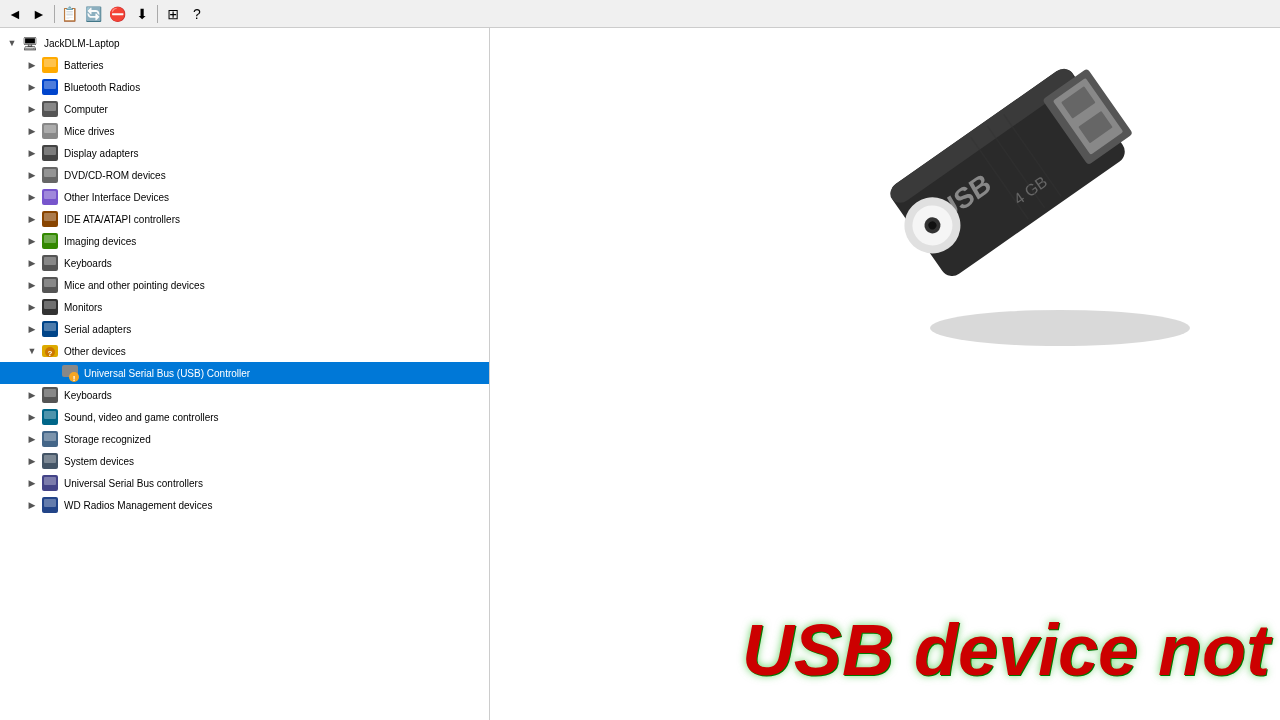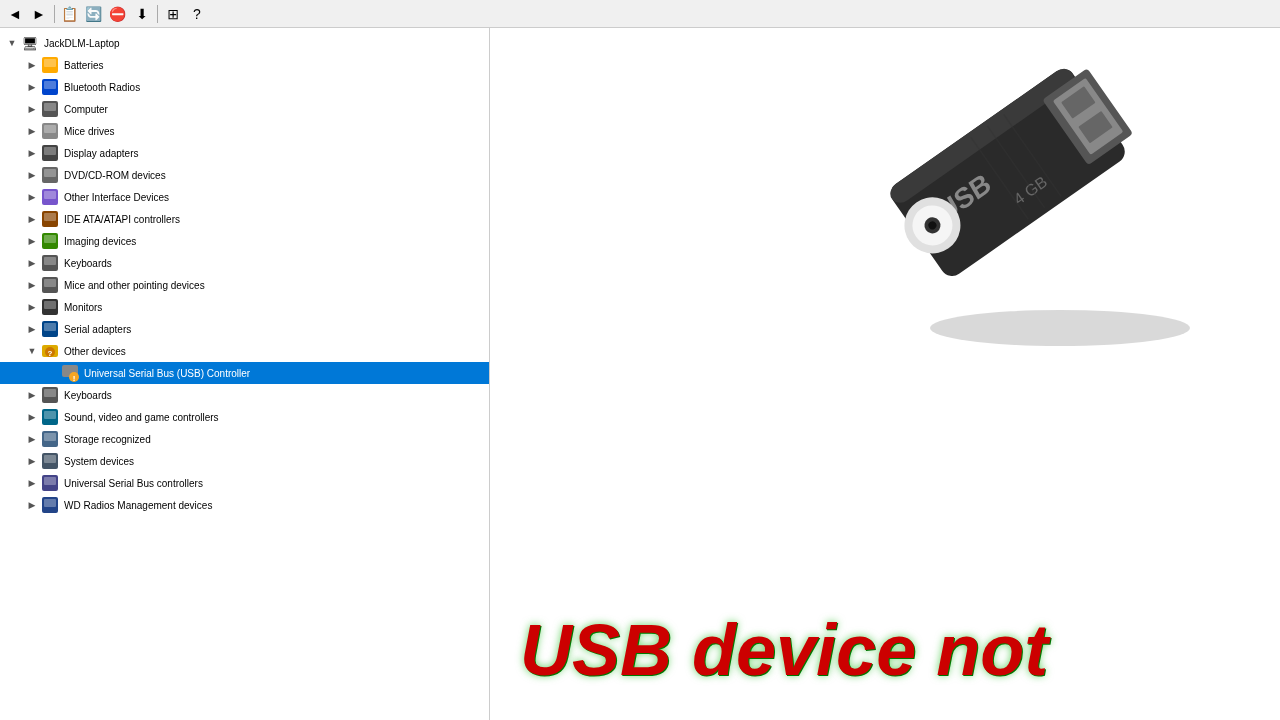--- a/index.html
+++ b/index.html
@@ -104,20 +104,21 @@
       position: absolute;
       bottom: 30px;
       left: 30px;
       right: 10px;
       font-size: 72px;
       font-weight: bold;
       color: #cc0000;
       text-shadow: 0 0 8px rgba(0,180,0,0.6), 1px 1px 0 #006600;
       line-height: 1.1;
       font-style: italic;
+      text-align: right;
     }
 
     
     .left-panel::-webkit-scrollbar { width: 14px; }
     .left-panel::-webkit-scrollbar-track { background: #f0f0f0; }
     .left-panel::-webkit-scrollbar-thumb { background: #c0c0c0; border: 2px solid #f0f0f0; }
 
     .icon-wrap {
       position: relative;
       width: 20px;

